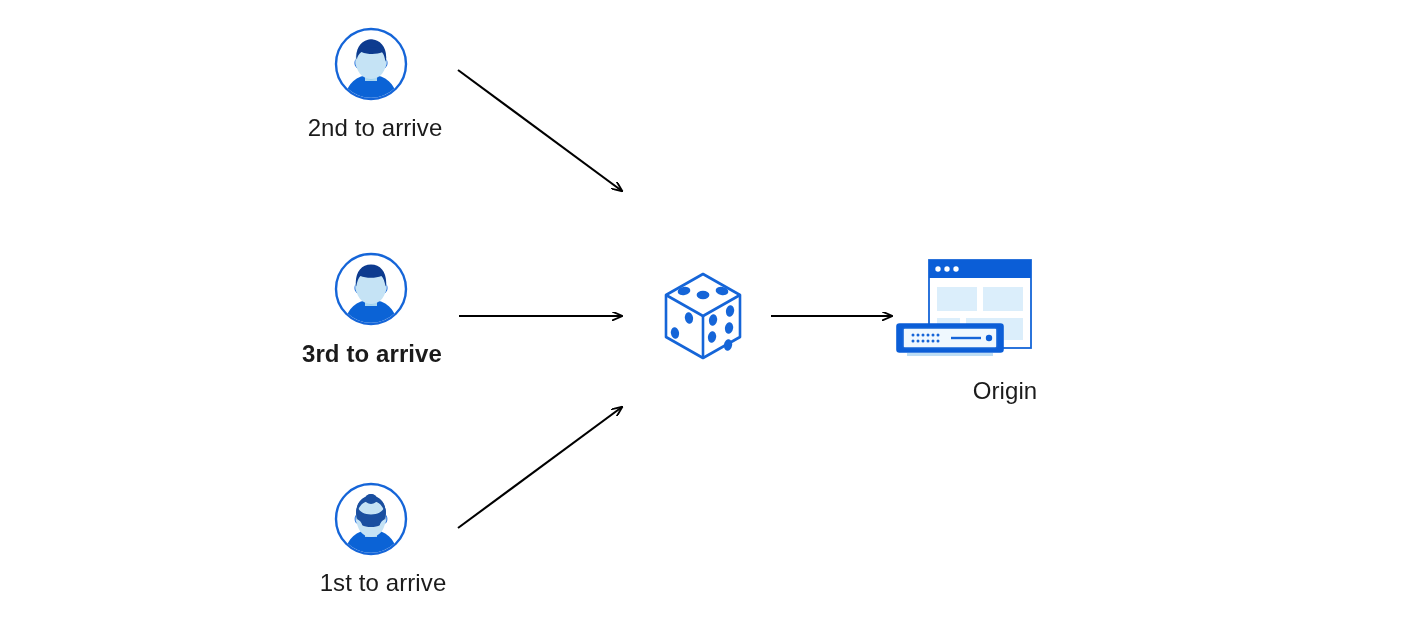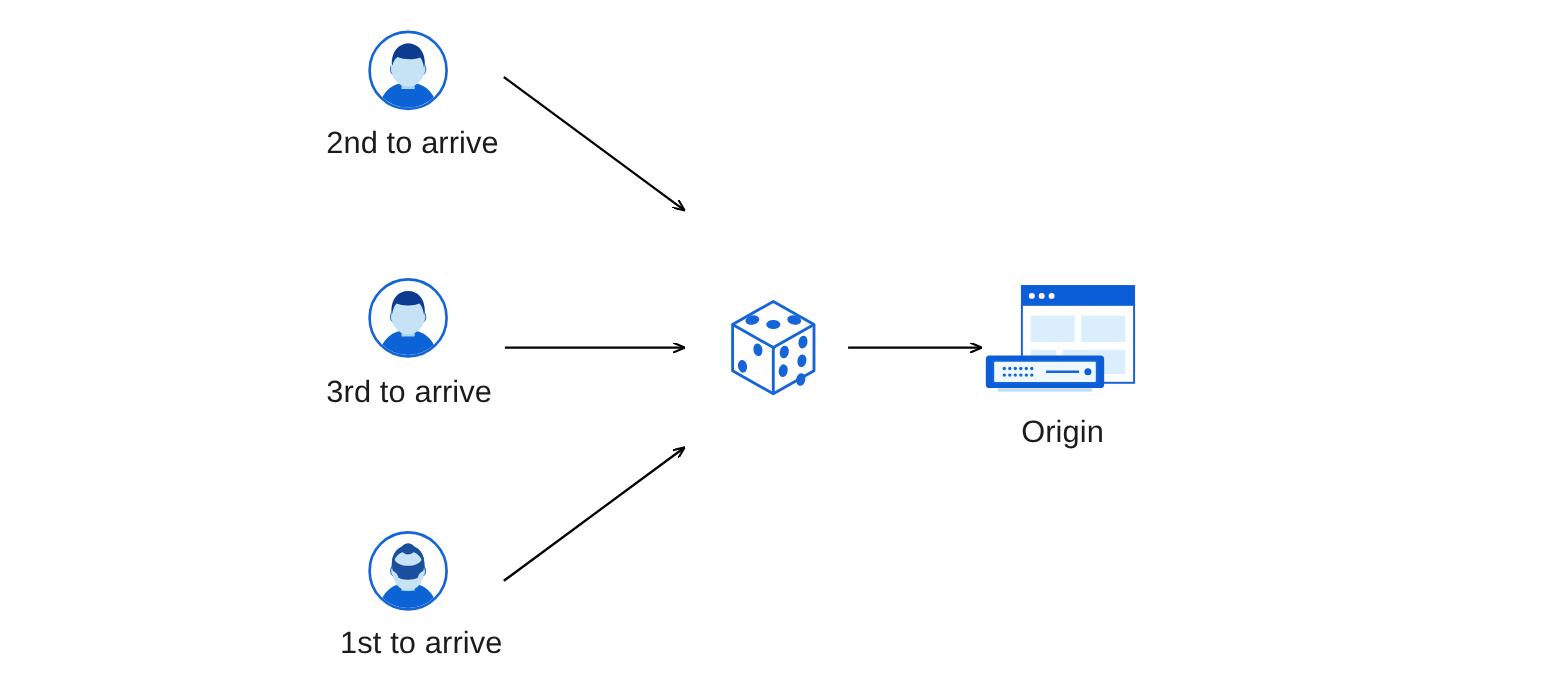--- a/index.html
+++ b/index.html
@@ -19,21 +19,21 @@
     height: 633px;
     background: #ffffff;
   }
   .node {
     position: absolute;
   }
   .node-label {
     position: absolute;
     width: 260px;
     text-align: center;
-    font-size: 28px;
+    font-size: 24px;
     color: #1b1b1b;
     font-family: "Liberation Sans", sans-serif;
     letter-spacing: 0.1px;
     white-space: nowrap;
   }
   .avatar-wrap {
     position: absolute;
     width: 74px;
     height: 74px;
   }
@@ -106,21 +106,21 @@
           <path d="M37 48 c-16 0 -25 10 -27 26 h54 c-2 -16 -11 -26 -27 -26 z" fill="#0b63d6"></path>
           <path d="M31 44 h12 v10 h-12 z" fill="#a9d6ef"></path>
           <path d="M31 50 q6 5 12 0 v-6 h-12 z" fill="#8cc6e8"></path>
           <ellipse cx="24.5" cy="36" rx="3.6" ry="5.2" fill="#c5e3f5" stroke="#1565d8" stroke-width="0.9"></ellipse>
           <ellipse cx="49.5" cy="36" rx="3.6" ry="5.2" fill="#c5e3f5" stroke="#1565d8" stroke-width="0.9"></ellipse>
           <path d="M37 14 c-11 0 -15.5 8 -15.5 19 c0 11 6.5 19 15.5 19 c9 0 15.5 -8 15.5 -19 c0 -11 -4.5 -19 -15.5 -19 z" fill="#c5e3f5"></path>
           <path d="M21.8 31 c0 -11.5 6 -18.5 15.2 -18.5 c9.2 0 15.2 7 15.2 18.5 c0 1.4 -0.2 2.6 -0.6 3.6 c-1 -5.4 -2.2 -8.6 -4.2 -10.6 c-5.4 2.4 -15.6 2.4 -21 0 c-2 2 -3.2 5.2 -4.2 10.6 c-0.3 -1 -0.4 -2.2 -0.4 -3.6 z" fill="#0d3b8f"></path>
         </g>
       </svg>
     </div>
-    <div class="node-label" style="left:242px; top:340px;">3rd to arrive</div>
+    <div class="node-label" style="left:242px; top:340px;font-weight:bold;">3rd to arrive</div>
   </div>
 
   <div class="node">
     <div class="avatar-wrap" style="left:334px; top:482px;">
       <svg width="74" height="74" viewBox="0 0 74 74">
         <circle cx="37" cy="37" r="35" fill="#ffffff" stroke="#1565d8" stroke-width="2.4"></circle>
         <clipPath id="clipC">
             <circle cx="37" cy="37" r="33.8"></circle>
           </clipPath>
         <g clip-path="url(#clipC)">
@@ -200,16 +200,16 @@
               <circle cx="35" cy="85" r="1.5"></circle>
             <circle cx="40" cy="85" r="1.5"></circle>
               <circle cx="45" cy="85" r="1.5"></circle>
           </g>
           <line x1="58" y1="82" x2="88" y2="82" stroke="#1565d8" stroke-width="2.4"></line>
           <circle cx="96" cy="82" r="3.2" fill="#0b5ed7"></circle>
           <rect x="14" y="97" width="86" height="3" fill="#bcddf5"></rect>
         </g>
       </svg>
     </div>
-    <div class="node-label" style="left:836px; top:377px;">Origin</div>
+    <div class="node-label" style="left:875px; top:377px;">Origin</div>
   </div>
 
 </div>
 
 </body></html>

